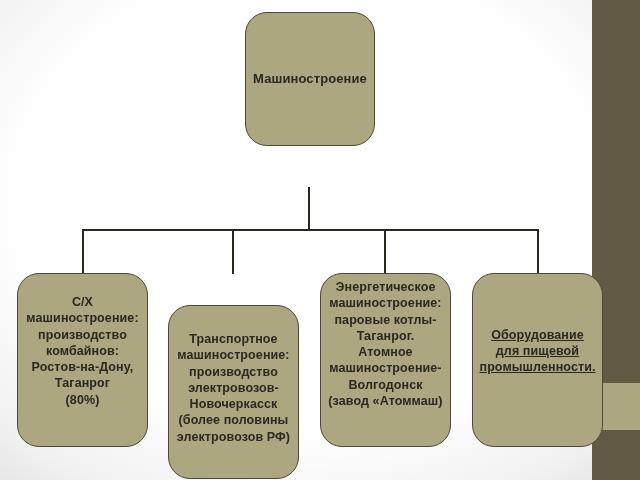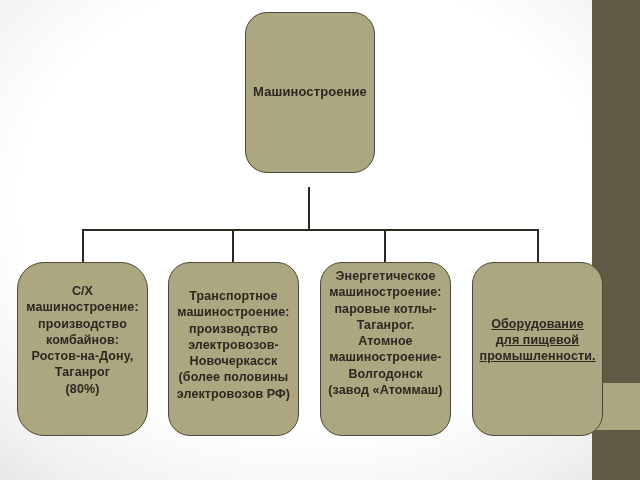--- a/index.html
+++ b/index.html
@@ -51,33 +51,33 @@
       z-index: 2;
     }
     .box .txt {
       white-space: pre-line;
       letter-spacing: 0.1px;
     }
     .root {
       left: 245px;
       top: 12px;
       width: 130px;
-      height: 161px;
+      height: 134px;
       font-size: 13px;
     }
     .root .txt {
       white-space: nowrap;
     }
     .child {
-      top: 262px;
+      top: 273px;
       width: 131px;
       height: 174px;
     }
-    .c1 { left: 17px; border-radius: 27px; }
-    .c2 { left: 168px; }
+    .c1 { left: 17px; }
+    .c2 { left: 168px; margin-top: 32px; }
     .c3 { left: 320px; align-items: flex-start; padding-top: 5px; }
     .c4 { left: 472px; text-decoration: underline; }
     .c1 .txt { margin-top: -18px; }
     .c2 .txt { margin-top: -8px; }
     .c4 .txt { margin-top: -18px; }
   </style>
 </head>
 <body>
 
 <div class="sidebar">

